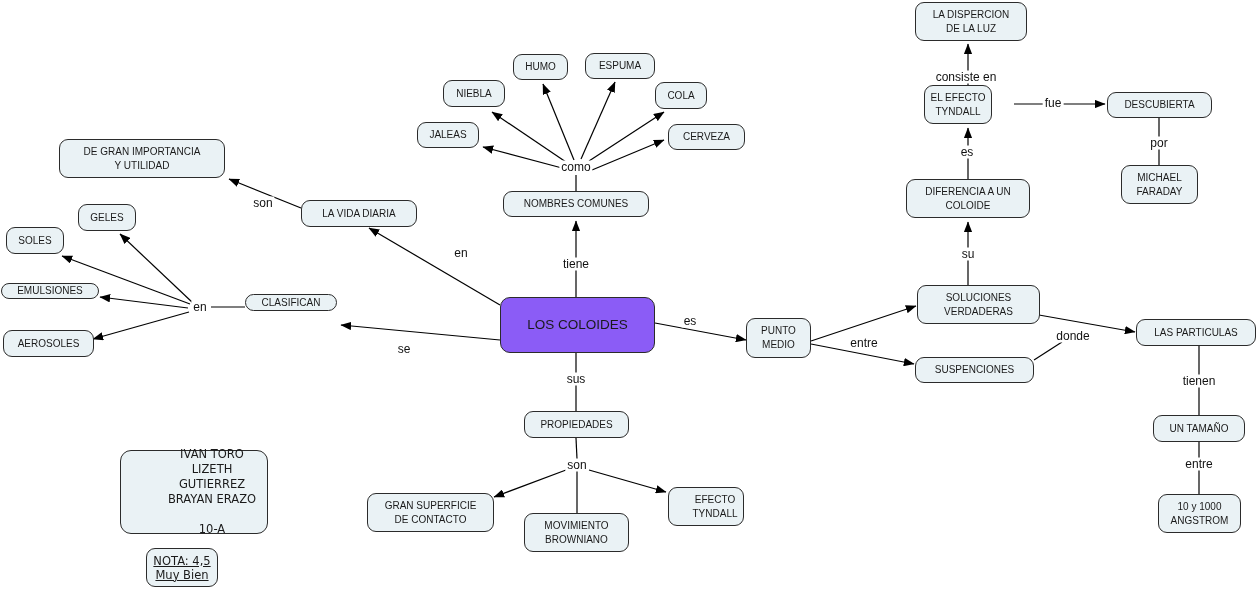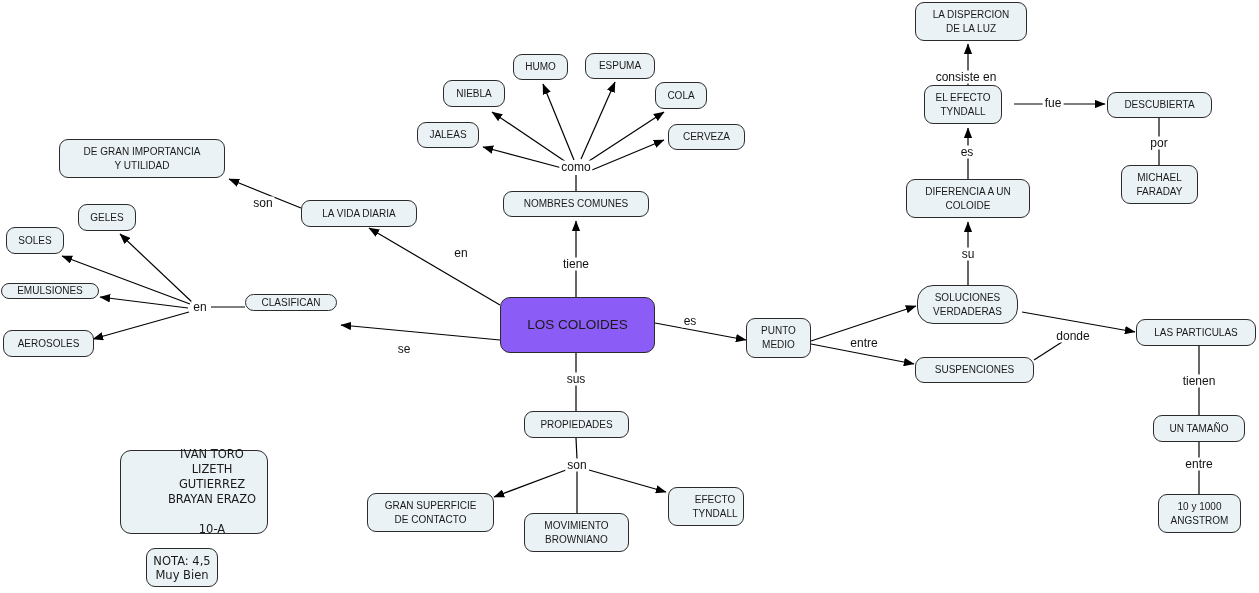--- a/index.html
+++ b/index.html
@@ -50,20 +50,21 @@
     font-size: 11.5px;
     line-height: 15px;
     border-radius: 11px;
     padding-left: 36px;
   }
   .node.nota {
     font-family: "DejaVu Sans", sans-serif;
     font-size: 11.5px;
     line-height: 14px;
     border-radius: 9px;
+    text-decoration: underline;
   }
   .edge-label {
     position: absolute;
     color: #111111;
     font-family: "Liberation Sans", sans-serif;
     font-size: 12px;
     line-height: 13px;
     background: #ffffff;
     padding: 0 2px;
     white-space: nowrap;
@@ -116,28 +117,28 @@
         <polyline points="968,85 968,44" fill="none" stroke="#000000" stroke-width="1.2" marker-end="url(#arrowhead)"></polyline>
         <polyline points="1014,104 1105,104" fill="none" stroke="#000000" stroke-width="1.2" marker-end="url(#arrowhead)"></polyline>
         <polyline points="1159,118 1159,165" fill="none" stroke="#000000" stroke-width="1.2"></polyline>
       </g>
   </svg>
 
   <div id="node-layer">
       <div class="node central" style="left: 500px; top: 297px; width: 155px; height: 56px;">LOS COLOIDES</div>
       <div class="node" style="left: 915px; top: 2px; width: 112px; height: 39px;">LA DISPERCION
 DE LA LUZ</div>
-      <div class="node" style="left: 924px; top: 85px; width: 78px; height: 39px;">EL EFECTO
+      <div class="node" style="left: 924px; top: 85px; width: 68px; height: 39px;">EL EFECTO
 TYNDALL</div>
       <div class="node" style="left: 1107px; top: 92px; width: 105px; height: 26px;">DESCUBIERTA</div>
       <div class="node" style="left: 1121px; top: 165px; width: 77px; height: 39px;">MICHAEL
 FARADAY</div>
       <div class="node" style="left: 906px; top: 179px; width: 124px; height: 39px;">DIFERENCIA A UN
 COLOIDE</div>
-      <div class="node" style="left: 917px; top: 285px; width: 101px; height: 39px; border-radius: 16px;">SOLUCIONES
+      <div class="node" style="left: 917px; top: 285px; width: 123px; height: 39px;">SOLUCIONES
 VERDADERAS</div>
       <div class="node" style="left: 915px; top: 357px; width: 119px; height: 26px;">SUSPENCIONES</div>
       <div class="node" style="left: 1136px; top: 319px; width: 120px; height: 27px;">LAS PARTICULAS</div>
       <div class="node" style="left: 1153px; top: 415px; width: 92px; height: 27px;">UN TAMAÑO</div>
       <div class="node" style="left: 1158px; top: 494px; width: 83px; height: 39px;">10 y 1000
 ANGSTROM</div>
       <div class="node" style="left: 746px; top: 318px; width: 65px; height: 40px;">PUNTO
 MEDIO</div>
       <div class="node" style="left: 503px; top: 191px; width: 146px; height: 26px;">NOMBRES COMUNES</div>
       <div class="node" style="left: 513px; top: 54px; width: 55px; height: 26px;">HUMO</div>

